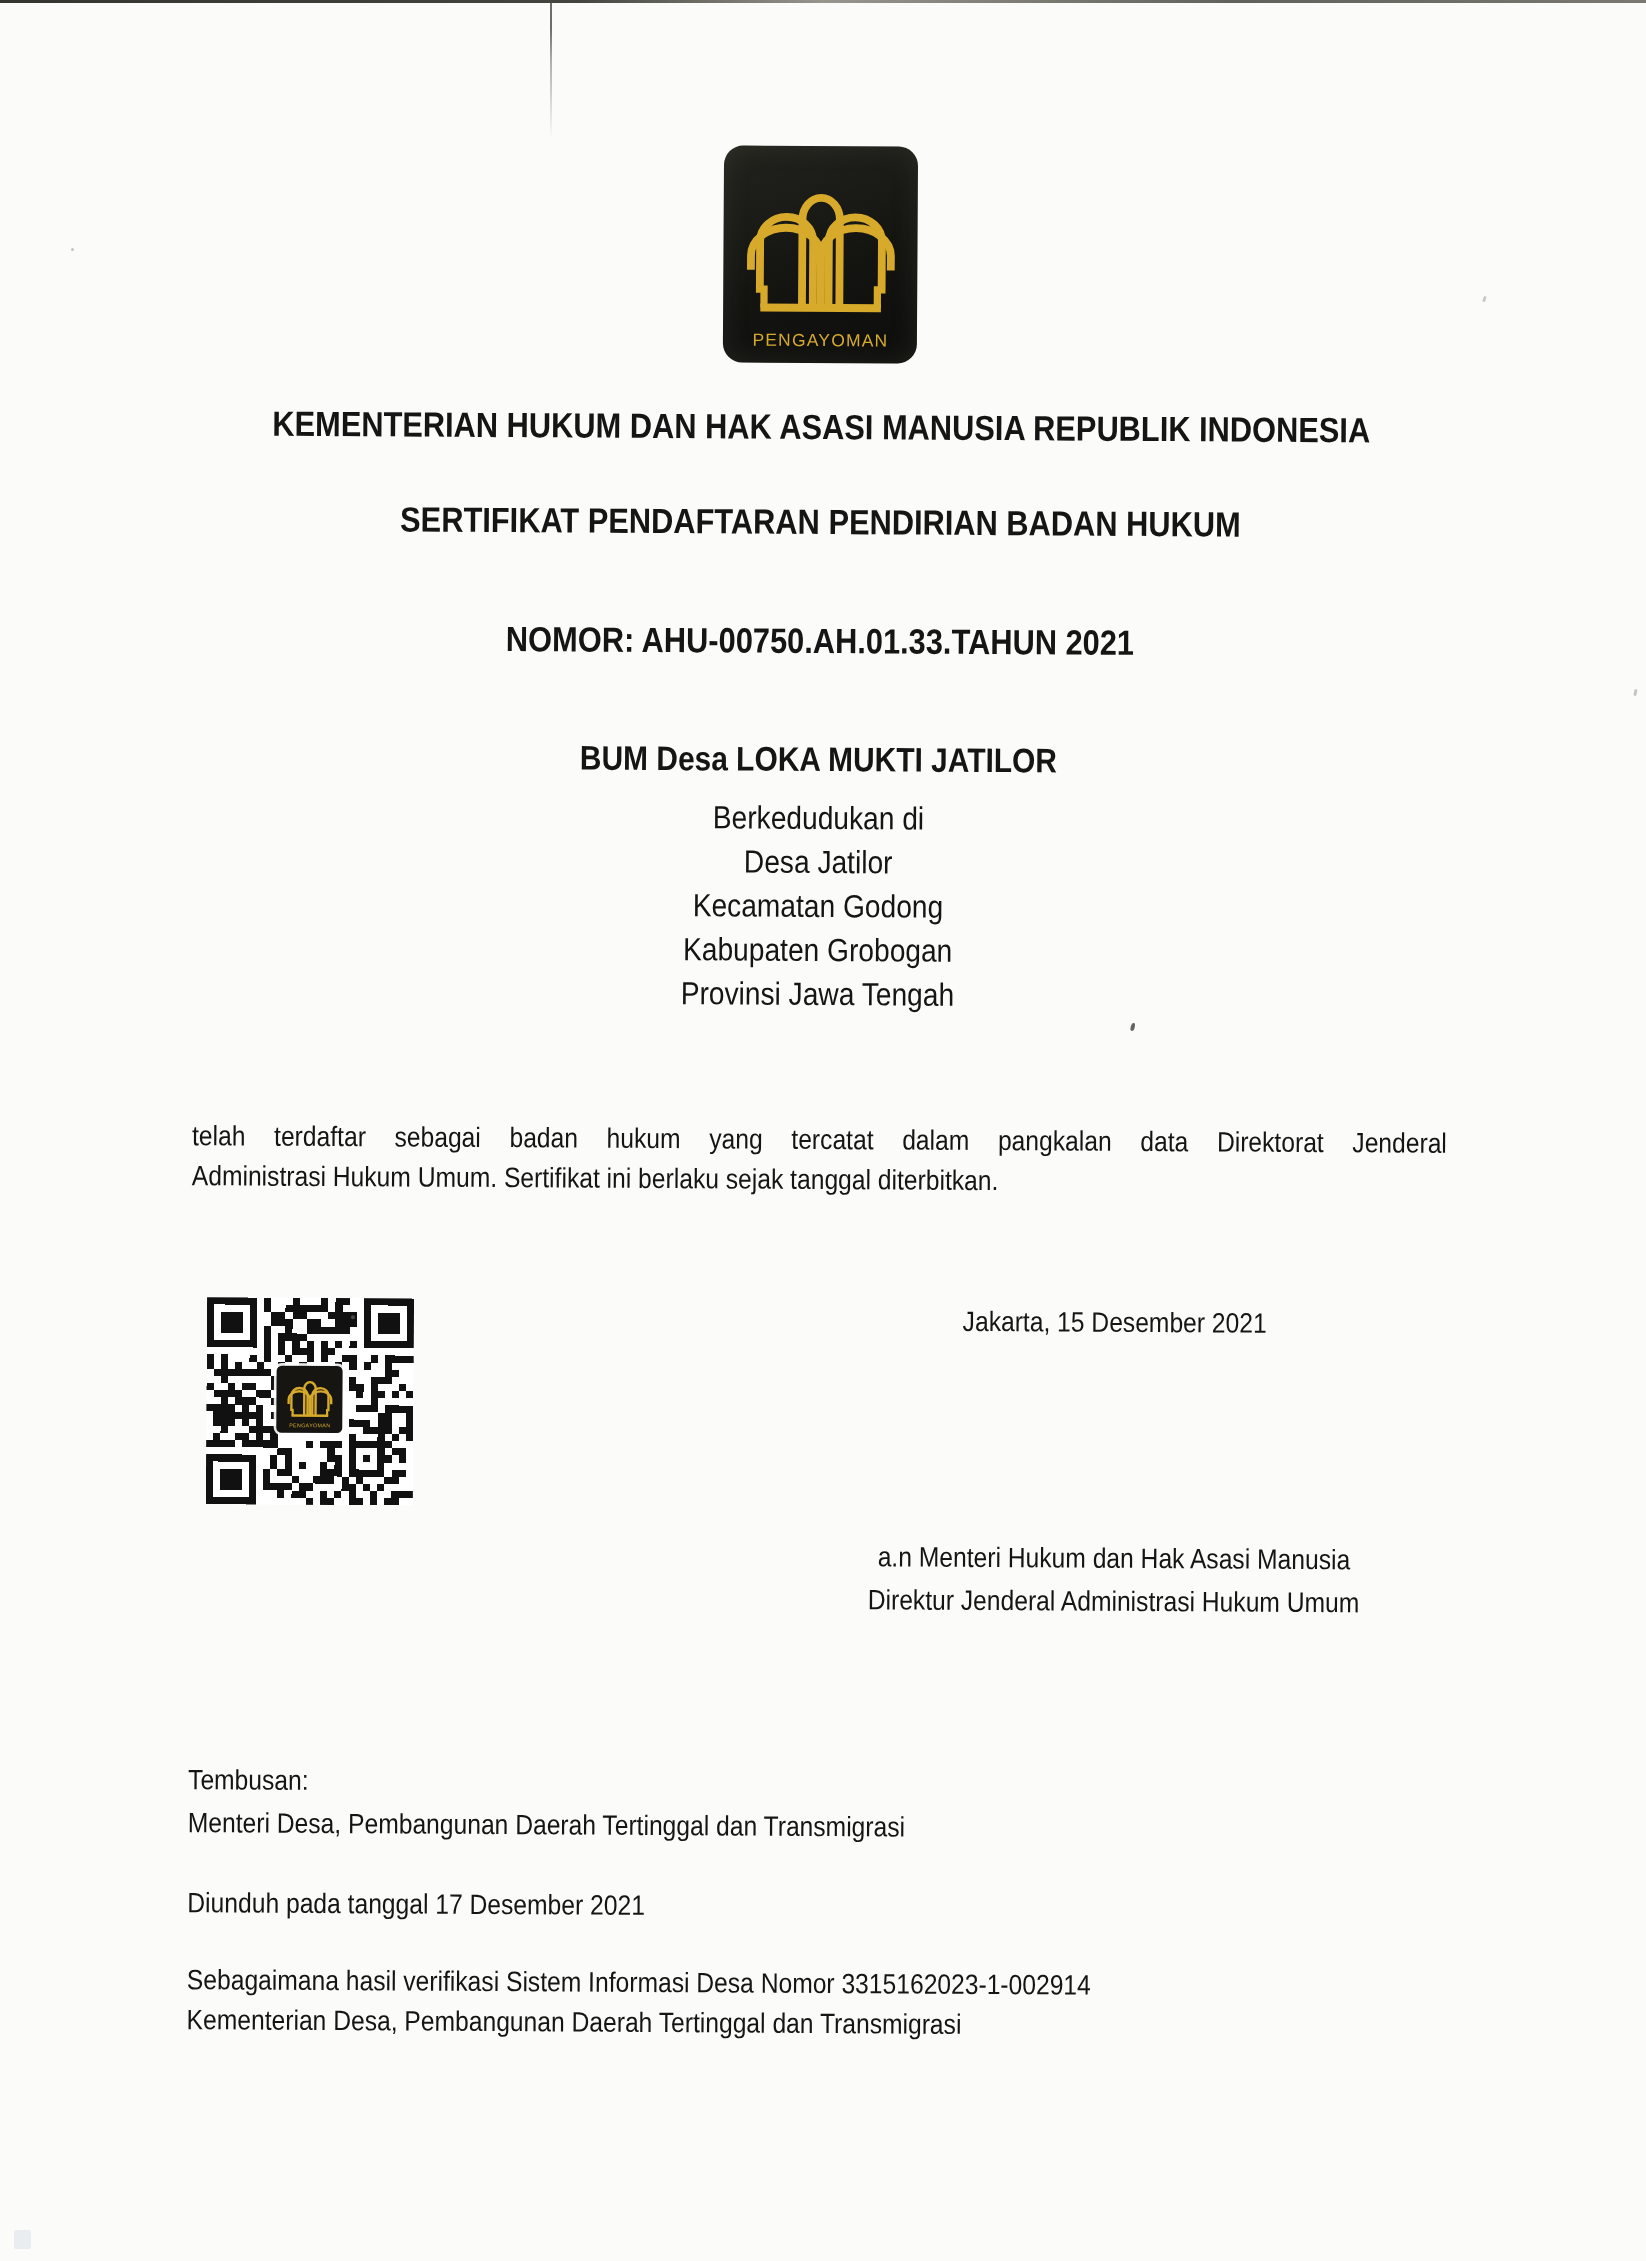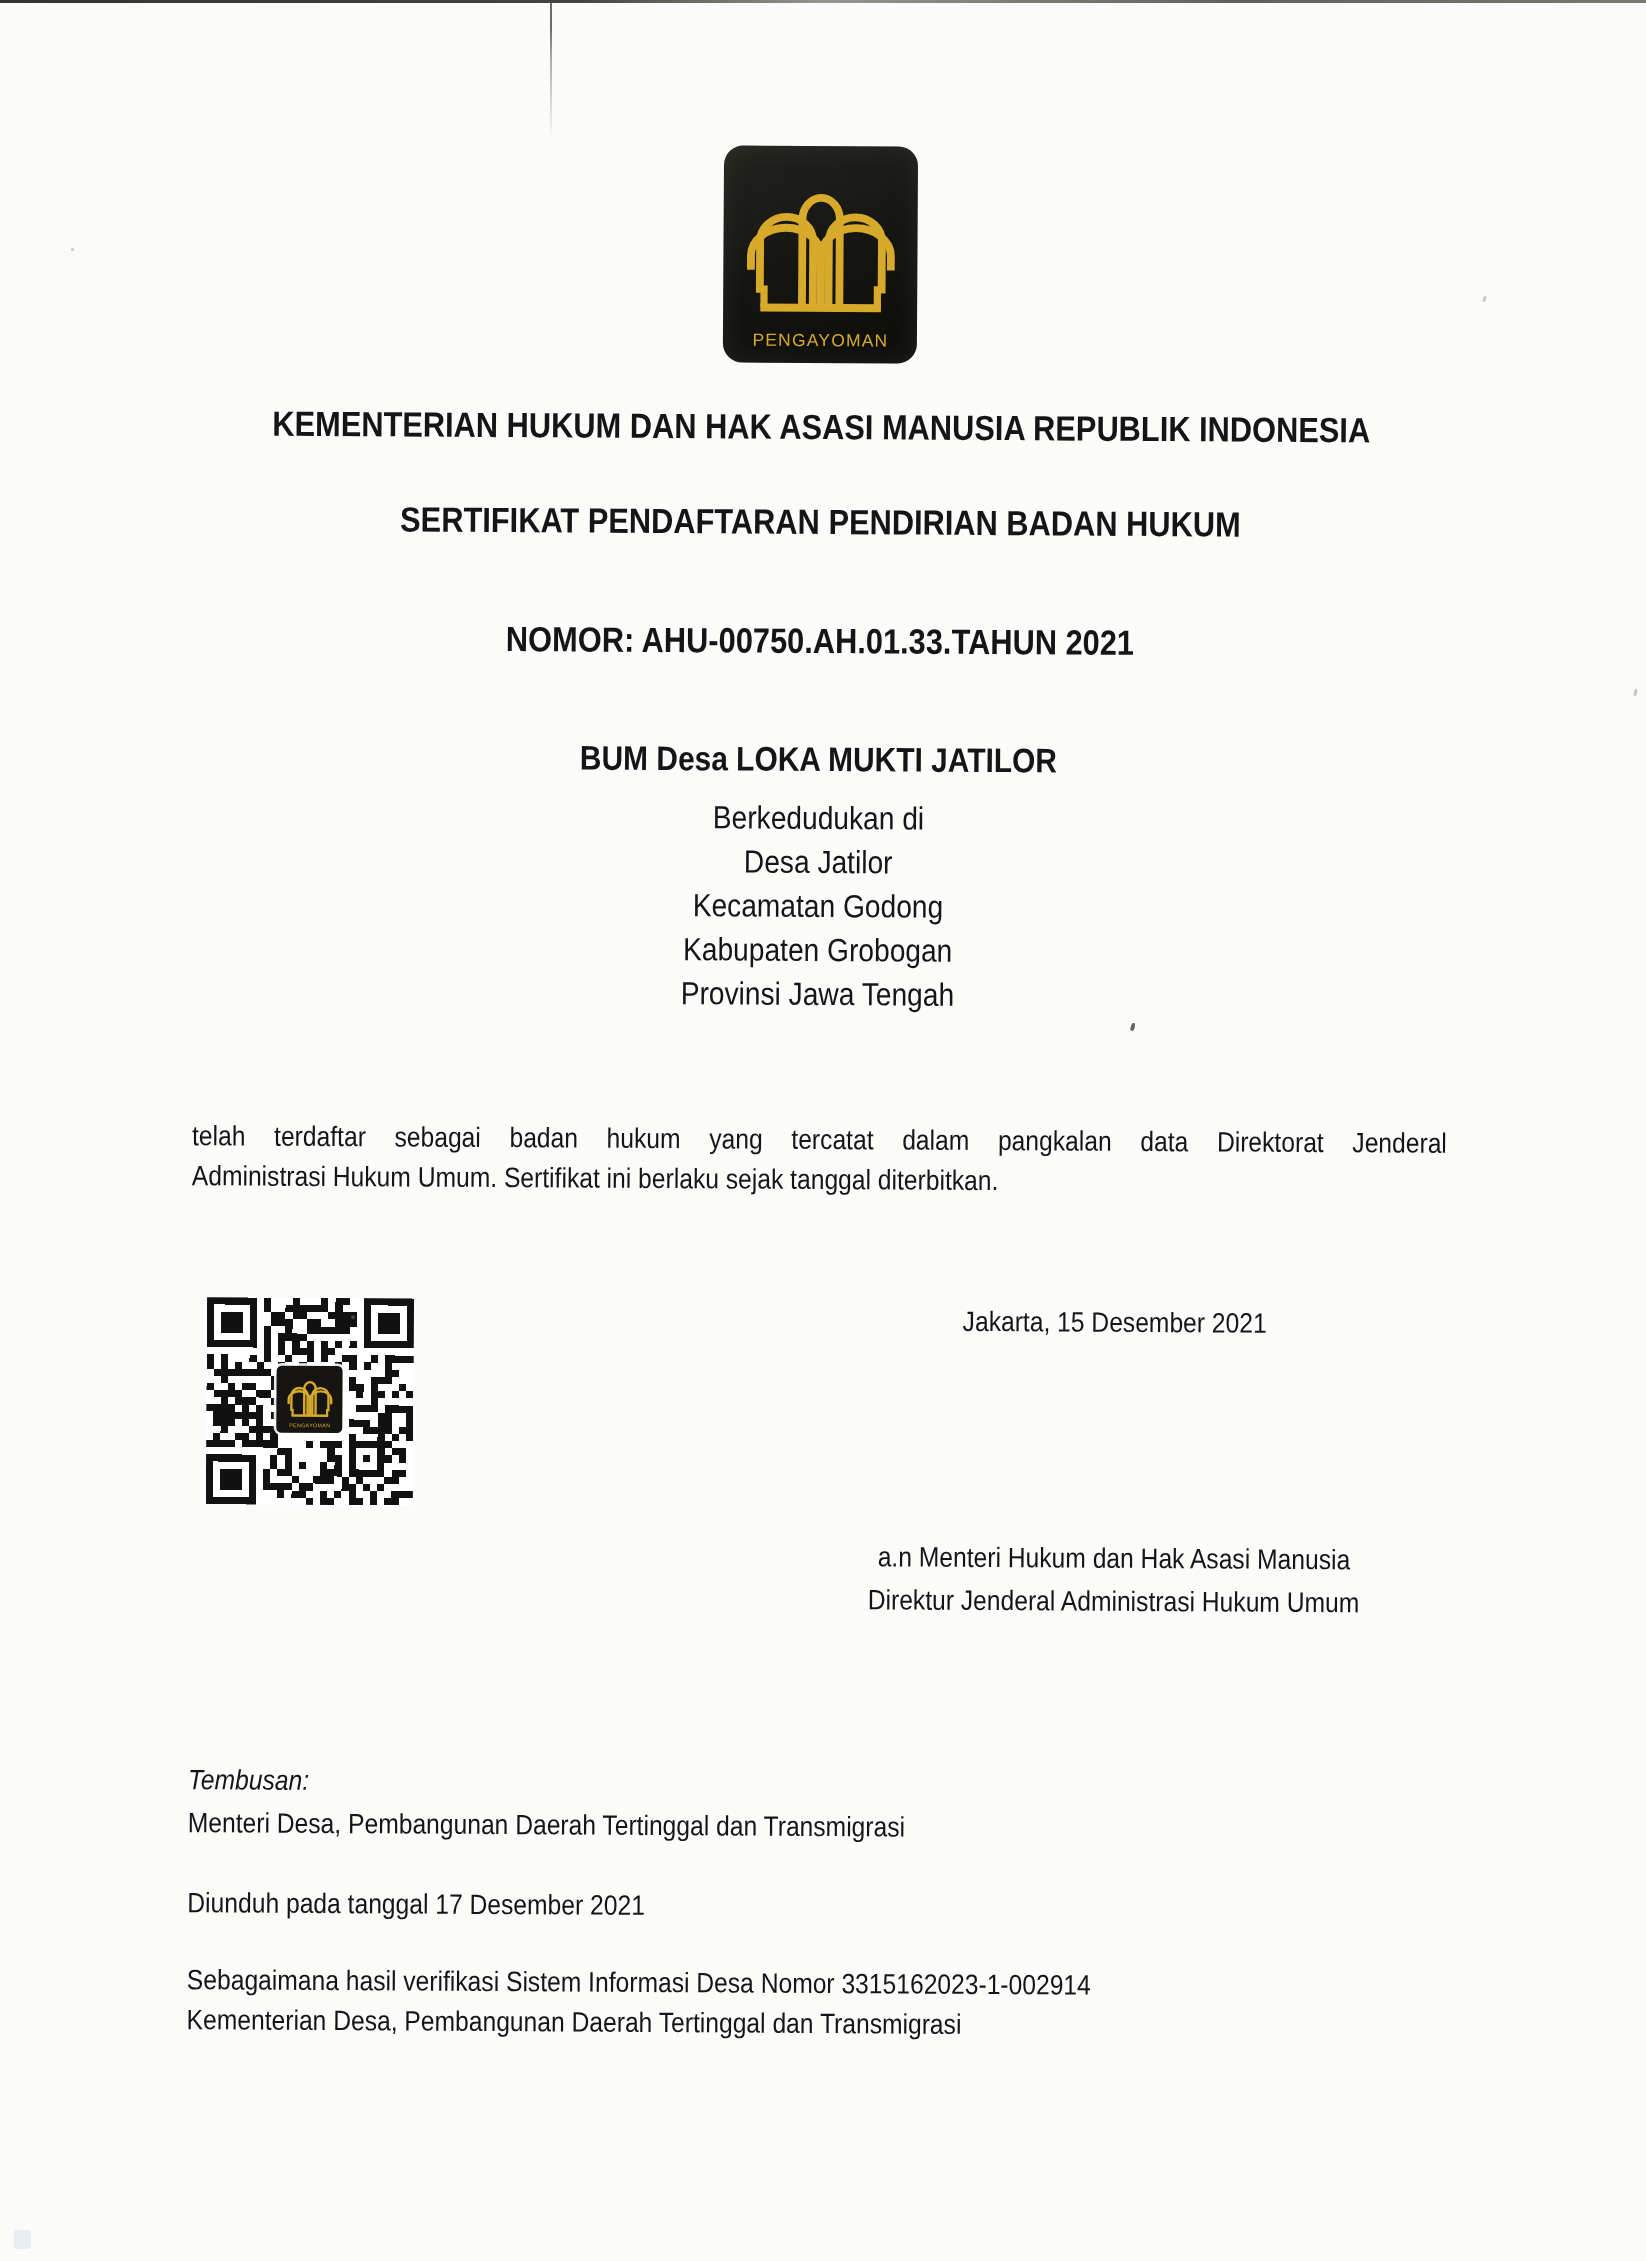--- a/index.html
+++ b/index.html
@@ -150,21 +150,21 @@
 
   <div class="centered body-t" style="left:839px;width:568px;top:1305px;">
     <span class="cx">Jakarta, 15 Desember 2021</span>
   </div>
 
   <div id="sig-block" class="body-t">
     <span class="line"><span class="cx">a.n Menteri Hukum dan Hak Asasi Manusia</span></span>
     <span class="line"><span class="cx">Direktur Jenderal Administrasi Hukum Umum</span></span>
   </div>
 
-  <div class="leftline body-t" style="top:1768px;font-style:italic;">
+  <div class="leftline body-t" style="top:1768px;">
     <span class="lx">Tembusan:</span>
   </div>
   <div class="leftline body-t" style="top:1811px;">
     <span class="lx">Menteri Desa, Pembangunan Daerah Tertinggal dan Transmigrasi</span>
   </div>
   <div class="leftline body-t" style="top:1891px;">
     <span class="lx">Diunduh pada tanggal 17 Desember 2021</span>
   </div>
   <div class="leftline body-t" style="top:1968px;">
     <span class="lx">Sebagaimana hasil verifikasi Sistem Informasi Desa Nomor 3315162023-1-002914</span>

